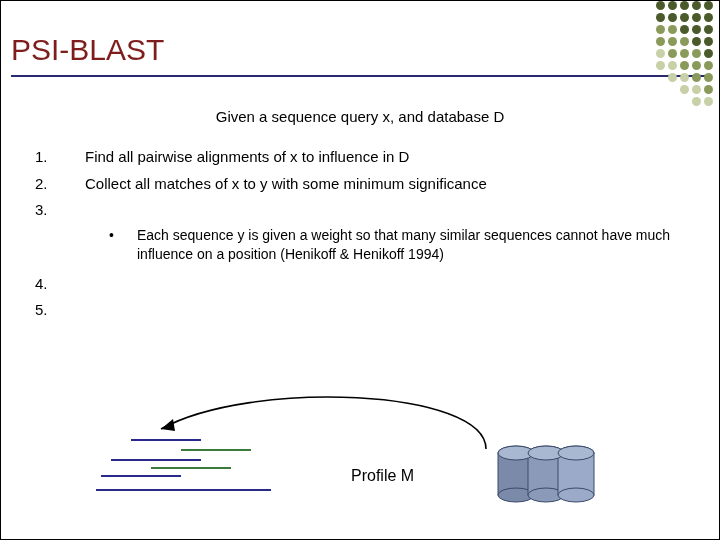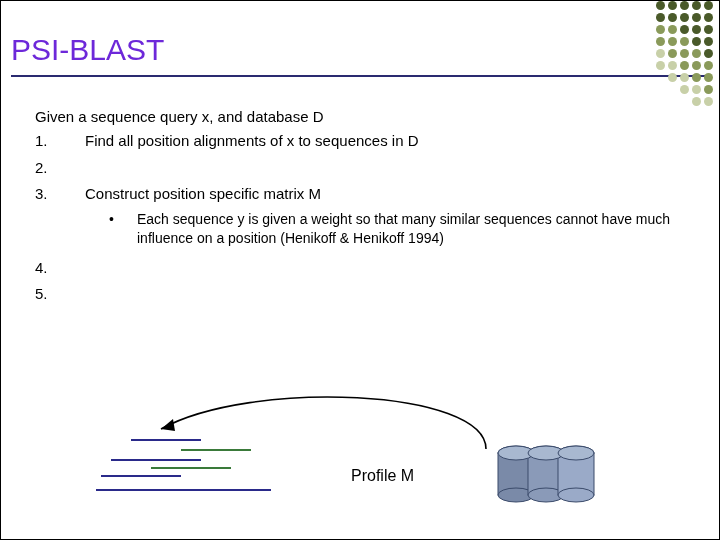--- a/index.html
+++ b/index.html
@@ -1,25 +1,25 @@
 <!DOCTYPE html>
 <html><head>
 <meta charset="utf-8">
 <style>
   * { margin: 0; padding: 0; box-sizing: border-box; }
   html, body { width: 720px; height: 540px; background: #fff; font-family: Arial, Helvetica, sans-serif; }
   .slide { position: relative; width: 720px; height: 540px; border: 1px solid #000; }
   .title-area { padding: 32px 10px 8px 10px; }
-  .title { font-size: 30px; font-weight: 400; color: #6d28d9; }
+  .title { font-size: 30px; font-weight: 400; color: #7f1d1d; }
   .hr { border: none; border-top: 2px solid #2a2a70; margin: 8px 0 0 0; width: 100%; }
   .dots { position: absolute; top: 0; right: 6px; }
   .dotgrid { display: grid; grid-template-columns: repeat(5, 9px); grid-auto-rows: 9px; gap: 3px; }
   .dot { width: 9px; height: 9px; border-radius: 50%; }
   .content { padding: 22px 34px 0 34px; font-size: 15px; line-height: 1.35; color: #000; }
-  .intro { margin-bottom: 4px; }
+  .intro { margin-bottom: 20px; text-align: center; }
   .olist { list-style: none; padding-left: 0; }
   .olist > li { display: flex; margin-bottom: 6px; }
   .num { width: 50px; flex-shrink: 0; }
   .sub { list-style: none; padding-left: 74px; margin: 6px 0 10px 0; }
   .sub > li { display: flex; font-size: 14px; }
   .bullet { width: 28px; flex-shrink: 0; }
   .diagram { position: absolute; left: 90px; bottom: 30px; width: 540px; height: 130px; text-align: right; }
   .seqs { position: absolute; left: 0; top: 60px; }
   .seq { position: absolute; height: 0; border-top: 2px solid; }
   .sblue1 { border-color: #2a2a8a; }
@@ -87,28 +87,28 @@
   <h1 class="title">PSI-BLAST</h1>
   <hr class="hr">
 </div>
 
 <div class="content">
   <p class="intro">Given a sequence query x, and database D</p>
 
   <ul class="olist">
     <li>
       <span class="num">1.</span>
-      <span>Find all position alignments of x to sequences in D</span>
+      <span>Find all pairwise alignments of x to influence in D</span>
     </li>
     <li>
       <span class="num">2.</span>
+      <span>Collect all matches of x to y with some minimum significance</span>
     </li>
     <li>
       <span class="num">3.</span>
-      <span>Construct position specific matrix M</span>
     </li>
   </ul>
 
   <ul class="sub">
     <li>
       <span class="bullet">•</span>
       <span>Each sequence y is given a weight so that many similar sequences cannot have much influence on a position (Henikoff &amp; Henikoff 1994)</span>
     </li>
   </ul>
 

